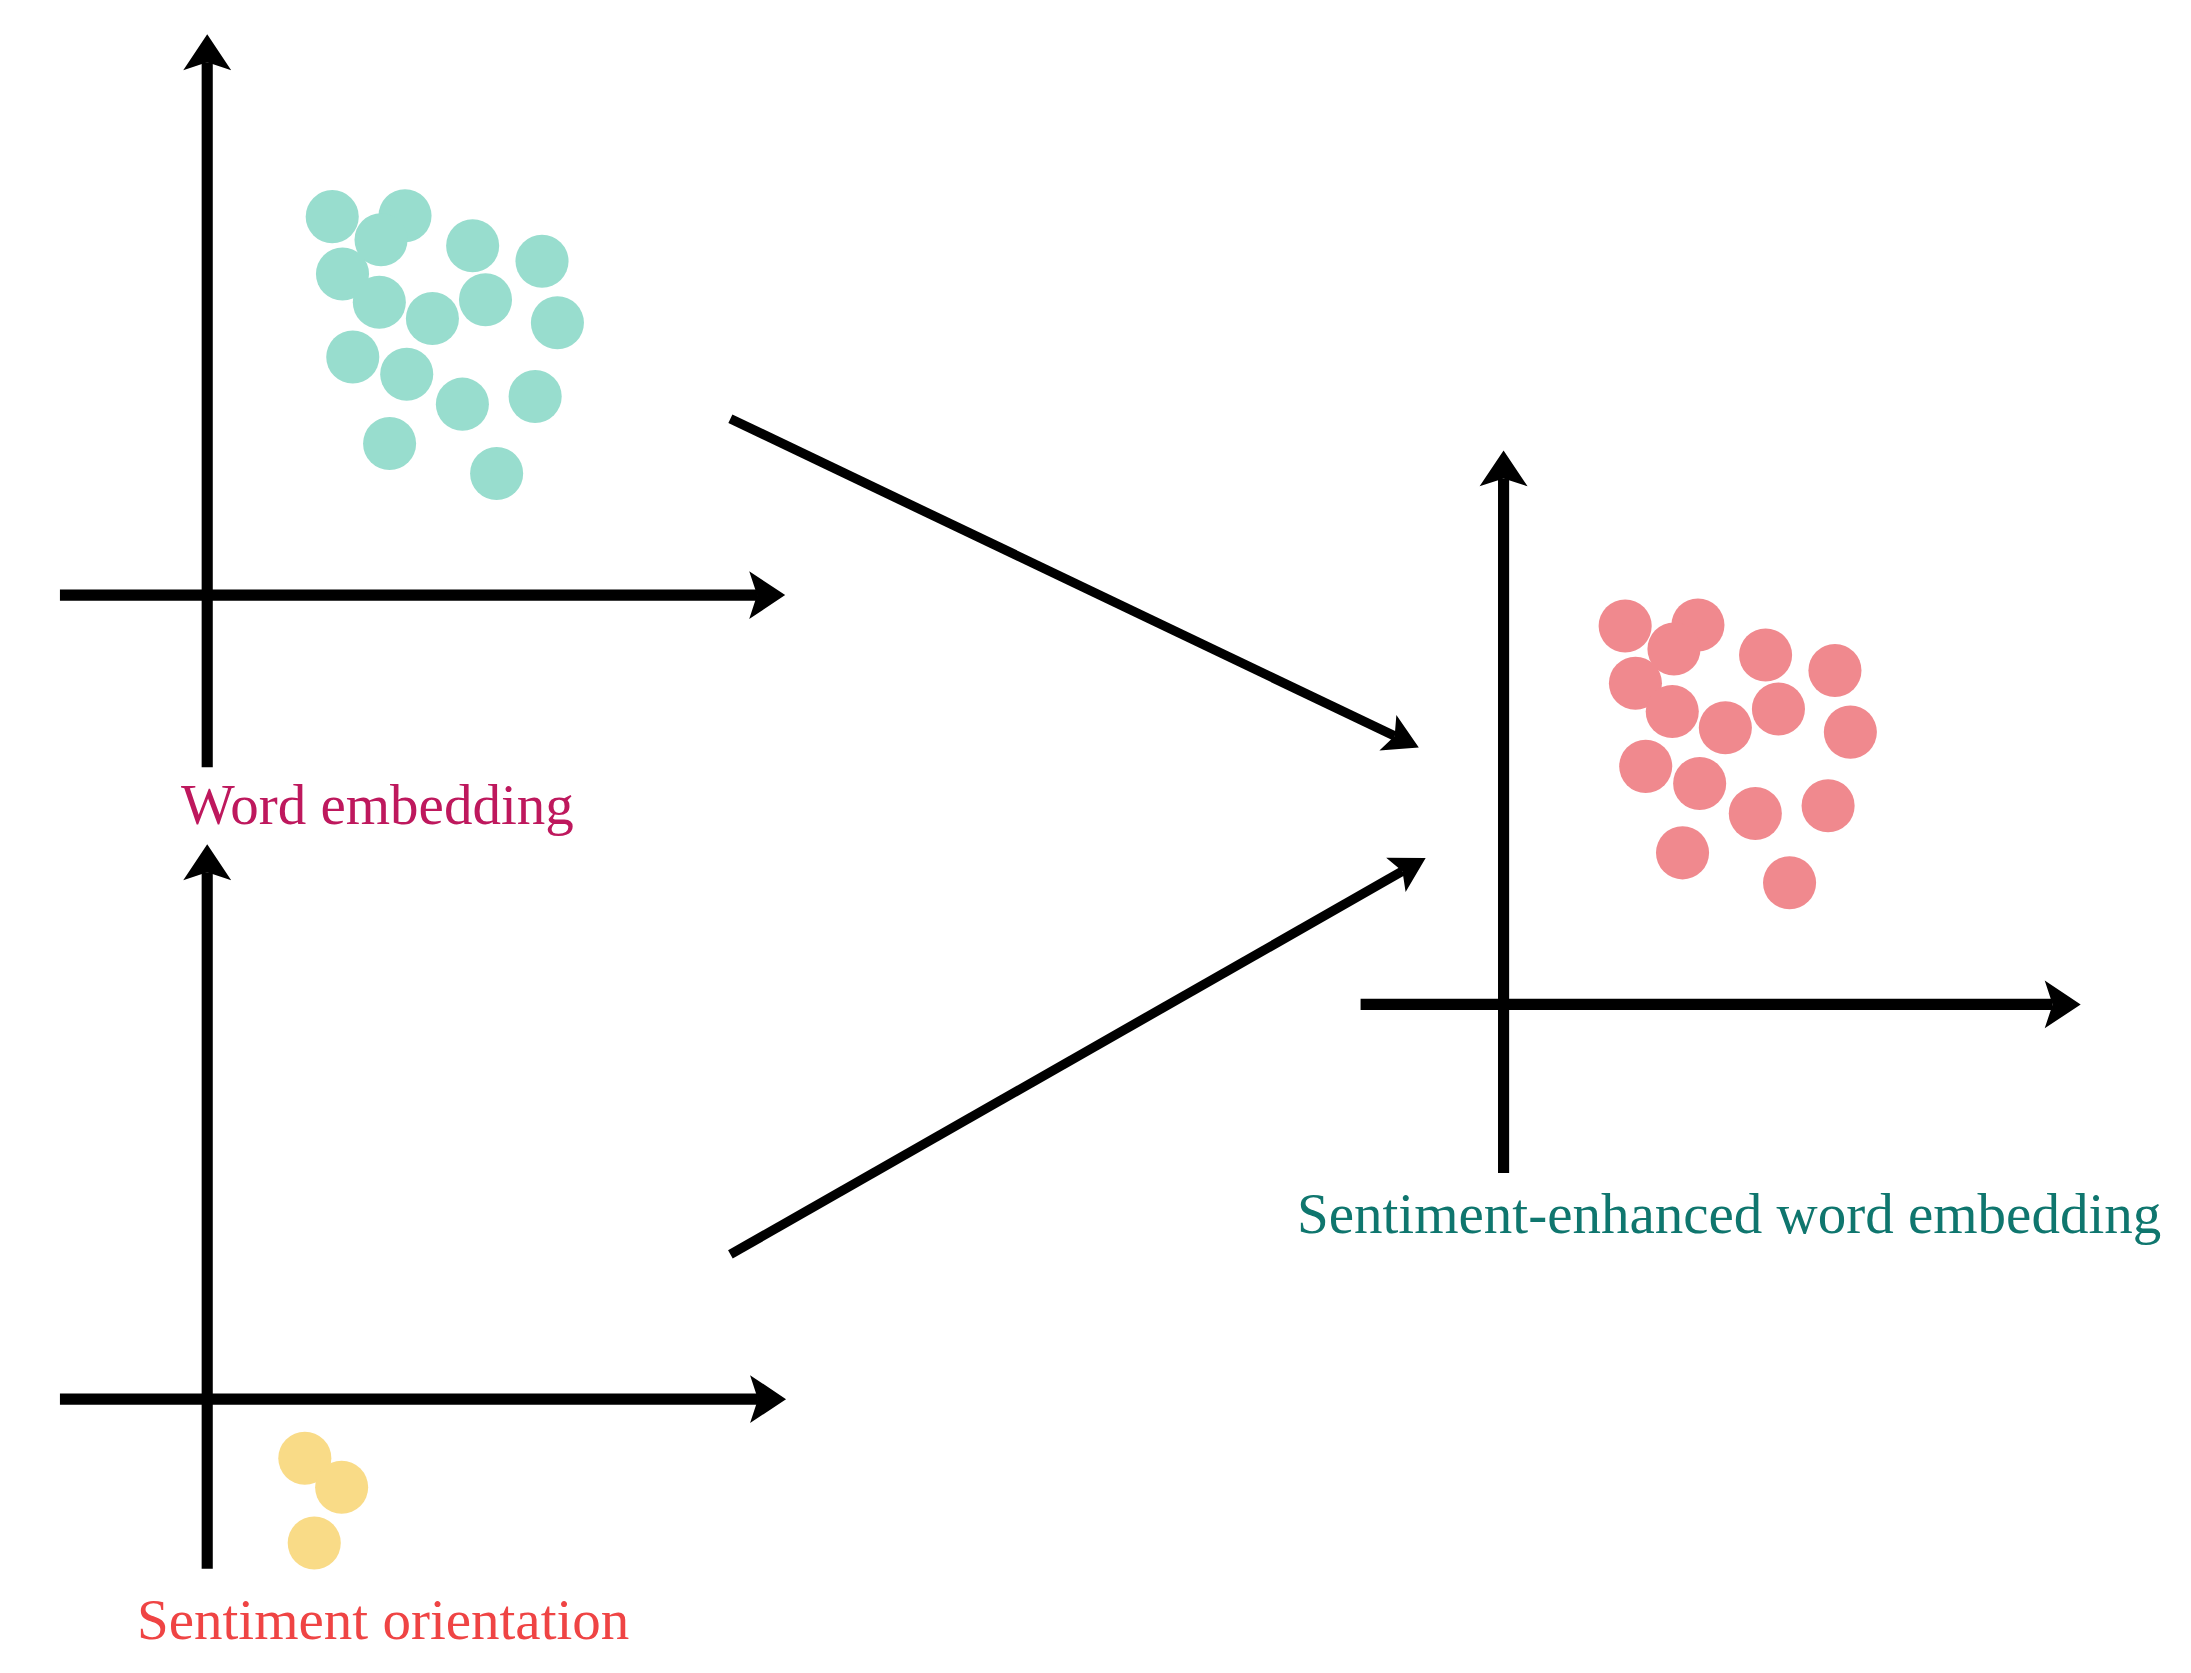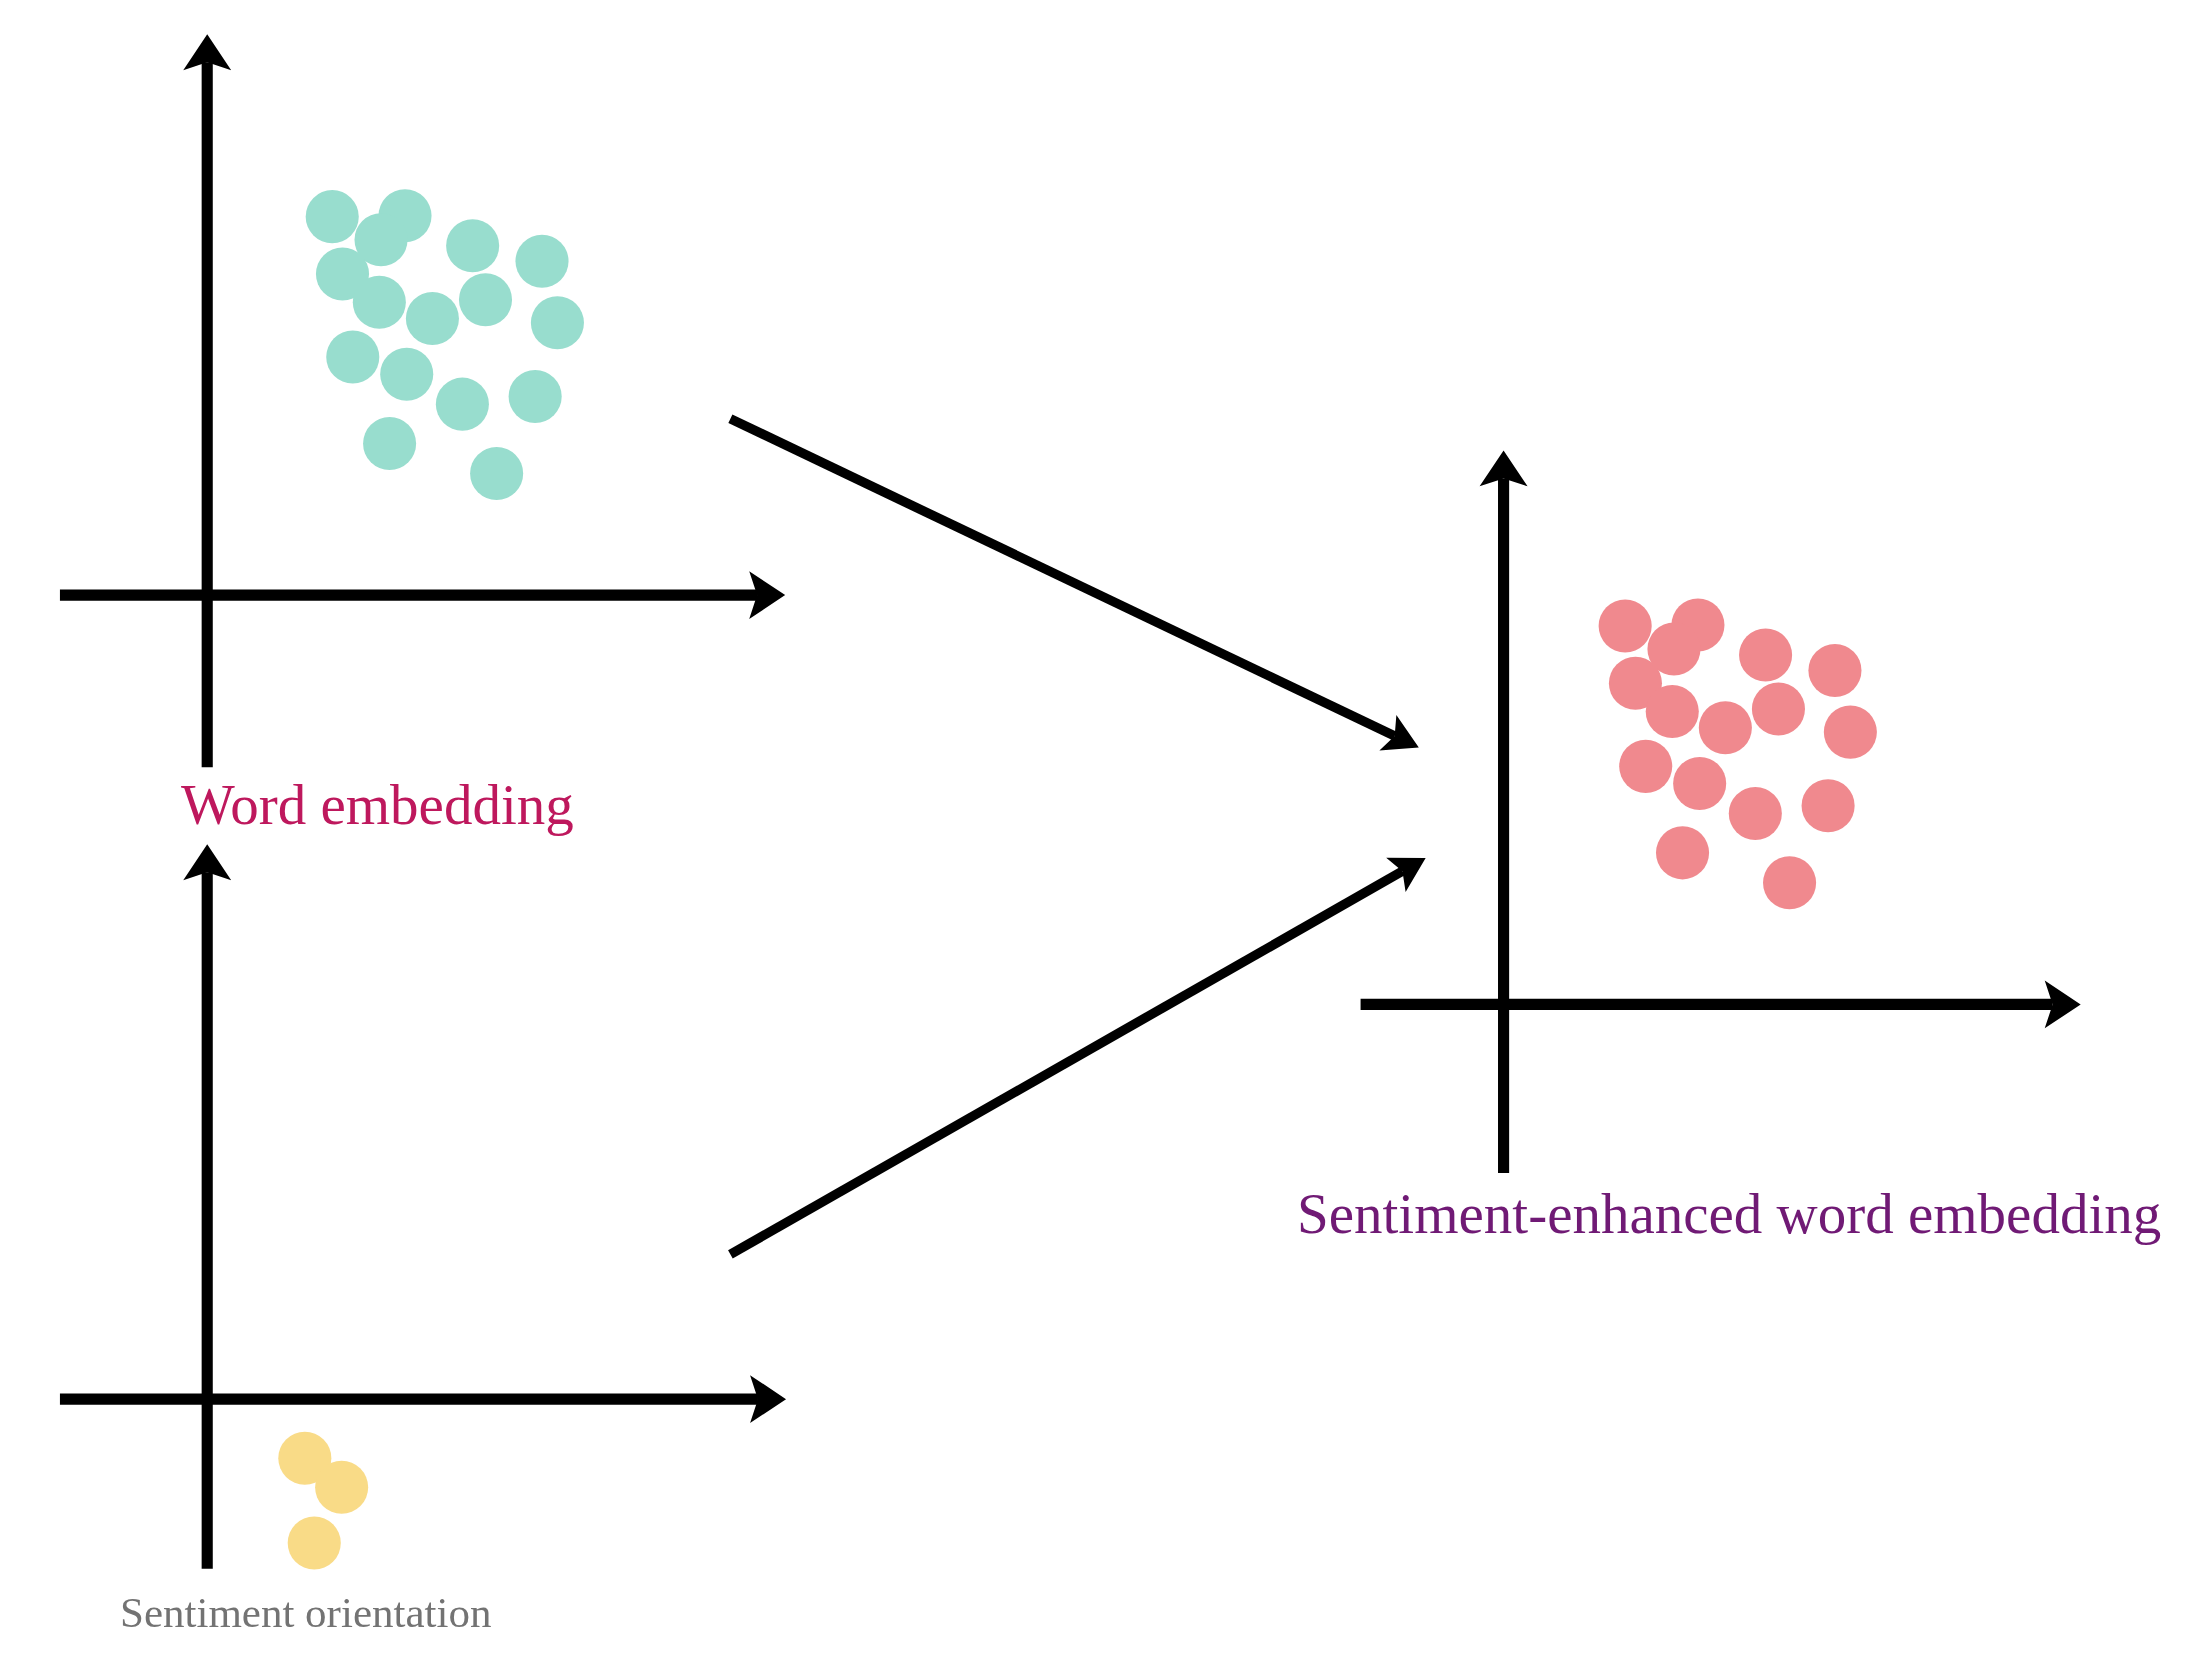--- a/index.html
+++ b/index.html
@@ -82,16 +82,16 @@
       <circle cx="2050" cy="950" r="31" fill="#F0898E"></circle>
       <circle cx="2135" cy="941" r="31" fill="#F0898E"></circle>
       <circle cx="1965" cy="996" r="31" fill="#F0898E"></circle>
       <circle cx="2090" cy="1031" r="31" fill="#F0898E"></circle>
       <line x1="853" y1="489" x2="1628.8463050608514" y2="859.553459133541" stroke="#000000" stroke-width="11"></line>
       <polygon points="1657.0,873.0 1611.0,876.5 1628.8,859.6 1630.8,835.0" fill="#000000"></polygon>
       <line x1="853" y1="1465" x2="1637.8964471094487" y2="1017.454365749169" stroke="#000000" stroke-width="11"></line>
       <polygon points="1665.0,1002.0 1641.6,1041.8 1637.9,1017.5 1618.9,1001.8" fill="#000000"></polygon>
     </svg>
   <div class="fig-label" style="font-size: 57px; color: #be185d; left: 181px; top: 776px;">Word embedding</div>
-  <div class="fig-label" style="font-size: 43px; color: #737373; left: 120px; top: 1591px;">Sentiment orientation</div>
-  <div class="fig-label" style="font-size: 57px; color: #701a75; left: 1297px; top: 1185px;">Sentiment-enhanced word embedding</div>
+  <div class="fig-label" style="font-size: 57px; color: #ef4444; left: 137px; top: 1591px;">Sentiment orientation</div>
+  <div class="fig-label" style="font-size: 57px; color: #0f766e; left: 1297px; top: 1185px;">Sentiment-enhanced word embedding</div>
 </div>
 
 
 </body></html>

